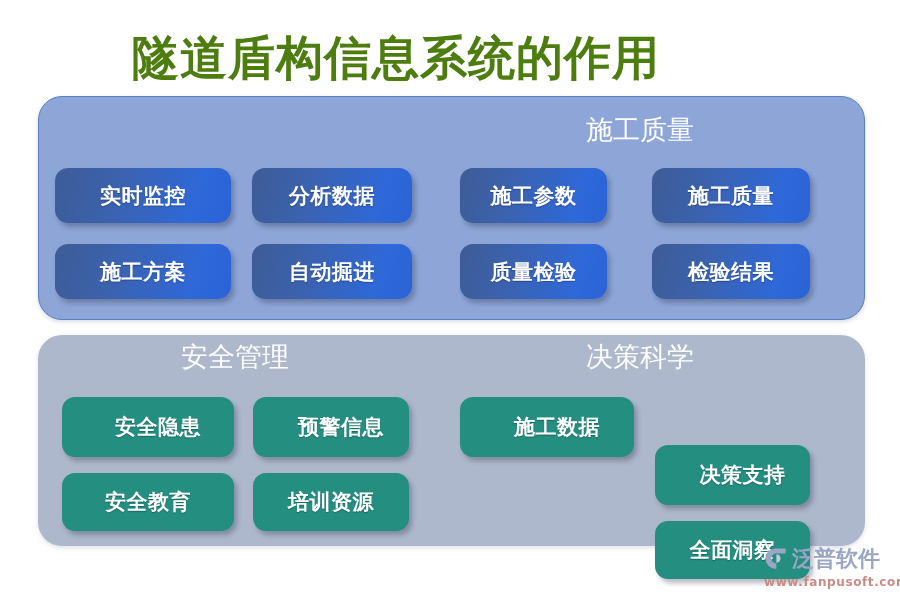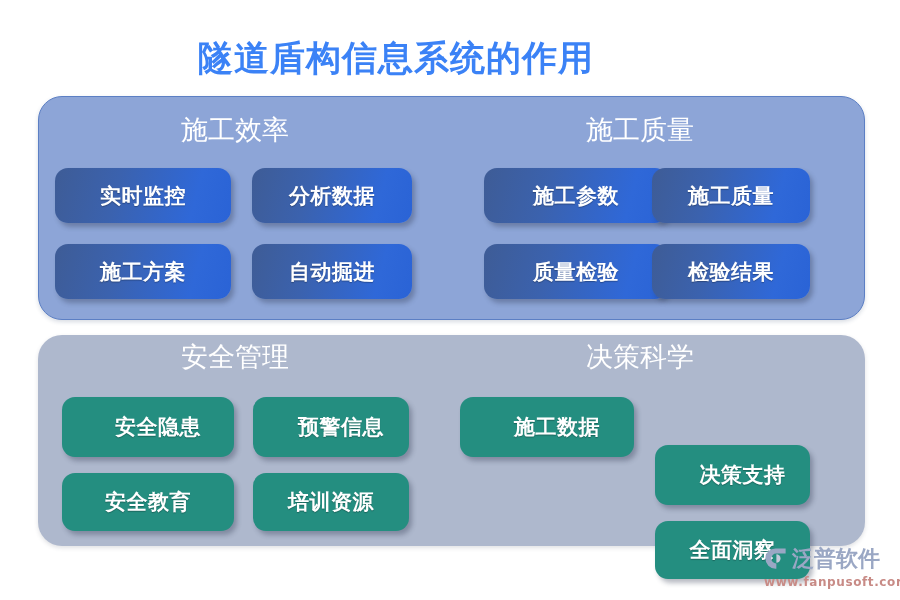--- a/index.html
+++ b/index.html
@@ -24,24 +24,24 @@
 
   
   .page-title {
     position: absolute;
     top: 36px;
     left: 0;
     width: 792px;
     text-align: center;
     font-family: "DejaVu Serif", "Liberation Serif", serif;
     font-weight: 700;
-    font-size: 35px;
+    font-size: 47px;
     line-height: 44px;
     letter-spacing: 1px;
-    color: #3b82f6;
+    color: #4d7c0f;
     white-space: nowrap;
   }
 
   
   .panel {
     position: absolute;
     border-radius: 24px;
     box-sizing: border-box;
   }
   .panel-blue {
@@ -100,21 +100,21 @@
   .card-blue {
     background: linear-gradient(105deg, #3e5c96 0%, #3b62ae 35%, #2f68d8 78%, #2a63d6 100%);
   }
   .card-green {
     background: #248e80;
   }
 
   
   .b-c1 { left: 55px;  width: 176px; }
   .b-c2 { left: 252px; width: 160px; }
-  .b-c3 { left: 484px; width: 184px; }
+  .b-c3 { left: 460px; width: 147px; }
   .b-c4 { left: 652px; width: 158px; }
   .b-r1 { top: 168px;  height: 55px; }
   .b-r2 { top: 244px;  height: 55px; }
 
   
   .g-c1 { left: 62px;  width: 172px; }
   .g-c2 { left: 253px; width: 156px; }
   .g-c3 { left: 460px; width: 174px; }
   .g-c4 { left: 655px; width: 155px; margin-top: 48px; }
   .g-r1 { top: 397px;  height: 60px; padding-left: 20px; }
@@ -162,21 +162,20 @@
 </style>
 </head>
 <body>
 
 <div class="page">
 
   <div class="page-title">隧道盾构信息系统的作用</div>
 
   <div class="panel panel-blue"></div>
 
-  <div class="group-heading gh-eff">施工效率</div>
   <div class="group-heading gh-qual">施工质量</div>
 
   <div class="card card-blue b-c1 b-r1">实时监控</div>
   <div class="card card-blue b-c2 b-r1">分析数据</div>
   <div class="card card-blue b-c1 b-r2">施工方案</div>
   <div class="card card-blue b-c2 b-r2">自动掘进</div>
 
   <div class="card card-blue b-c3 b-r1">施工参数</div>
   <div class="card card-blue b-c4 b-r1">施工质量</div>
   <div class="card card-blue b-c3 b-r2">质量检验</div>

